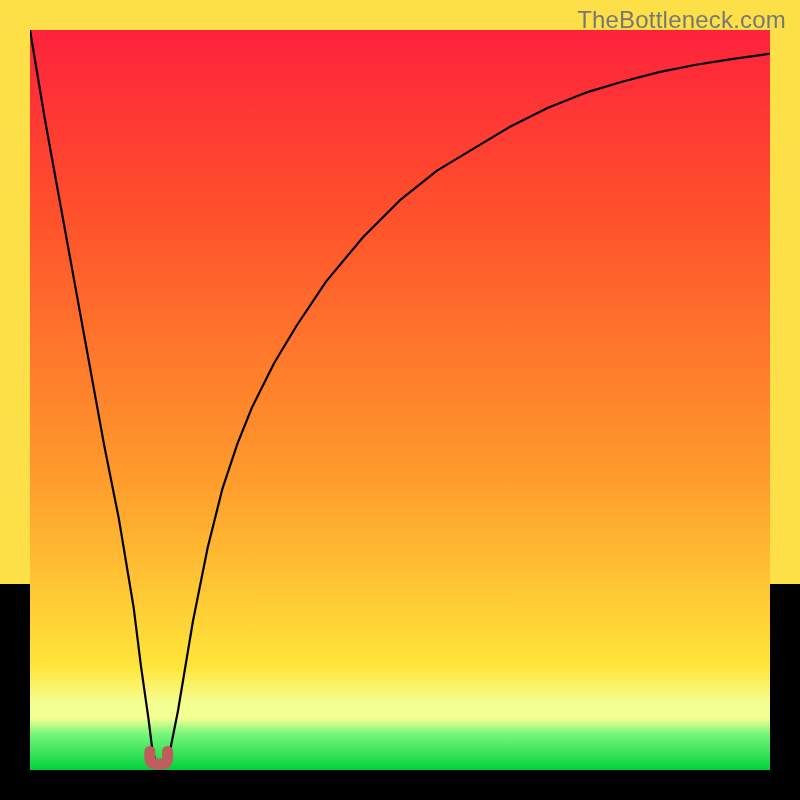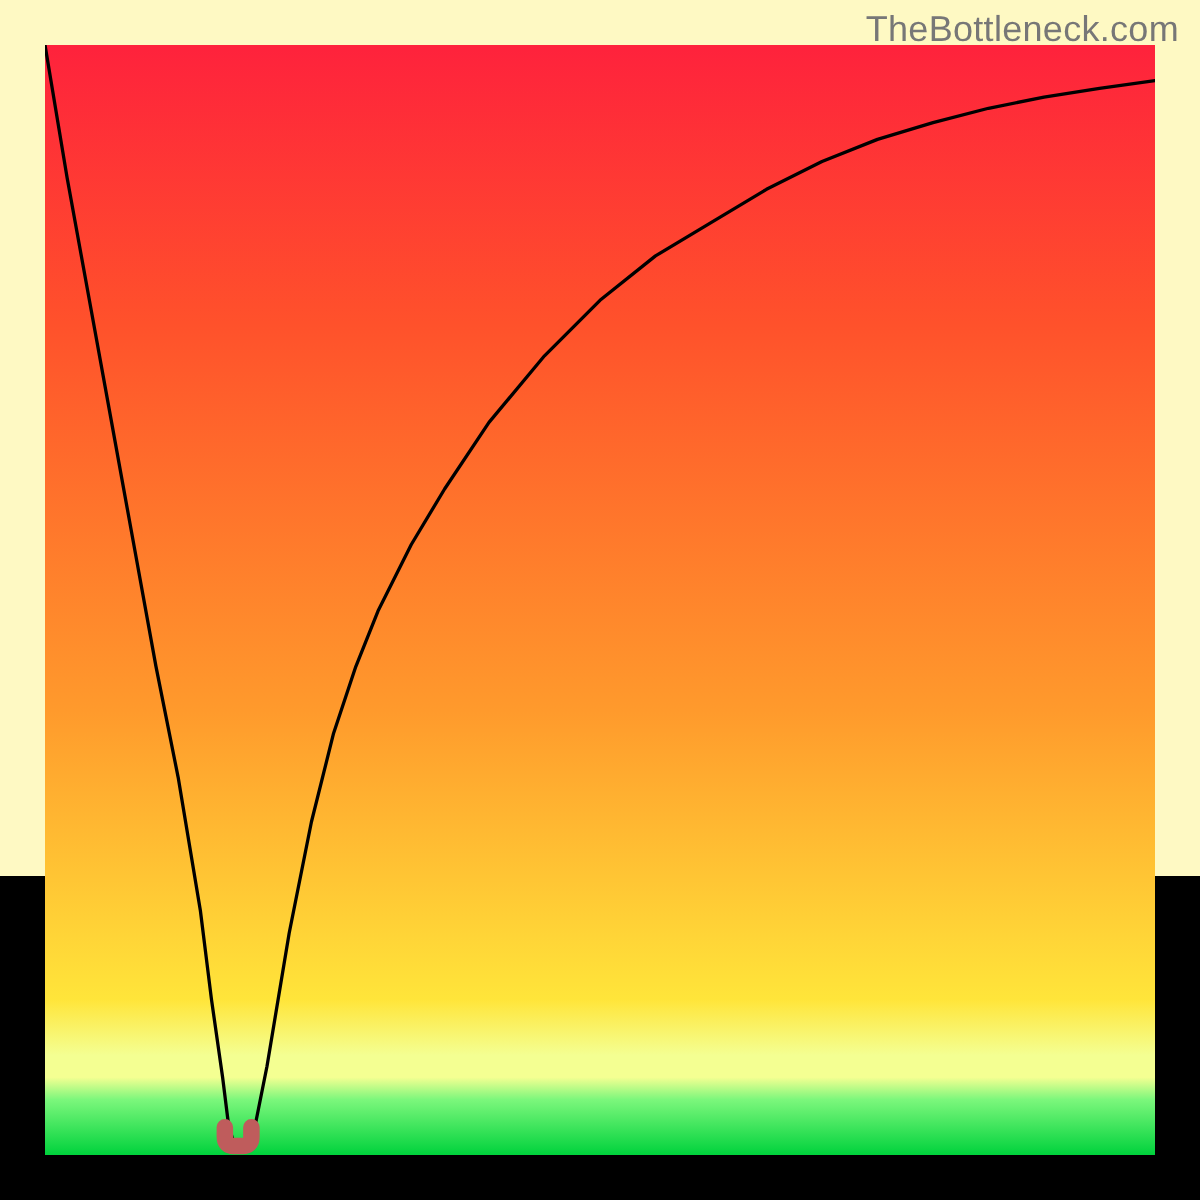--- a/index.html
+++ b/index.html
@@ -10,21 +10,21 @@
     overflow: hidden;
     background: #000;
     font-family: Arial, Helvetica, sans-serif;
   }
   .frame {
     position: absolute;
     left: 0;
     top: 0;
     width: 800px;
     height: 584px;
-    background: #fef9c3;
+    background: #fde047;
   }
   .plot-area {
     position: absolute;
     left: 30px;
     top: 30px;
     width: 740px;
     height: 740px;
     overflow: hidden;
   }
   .watermark {

